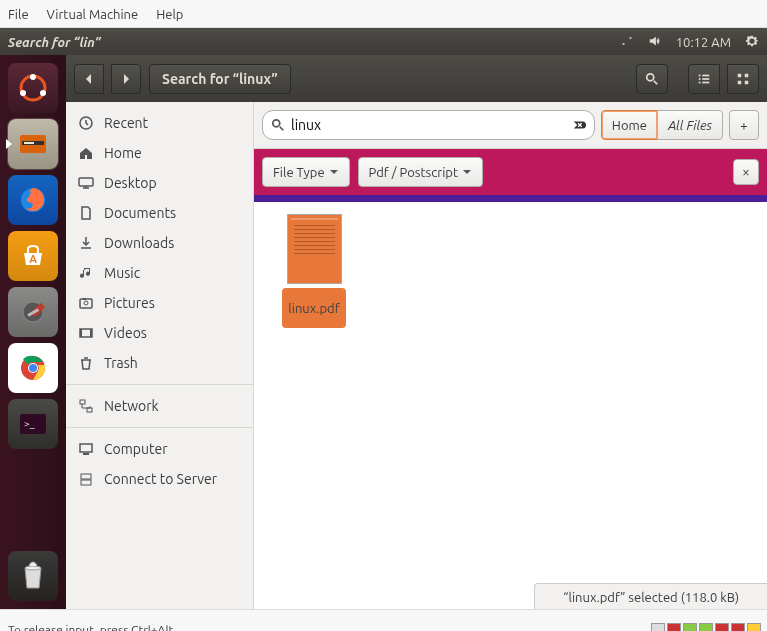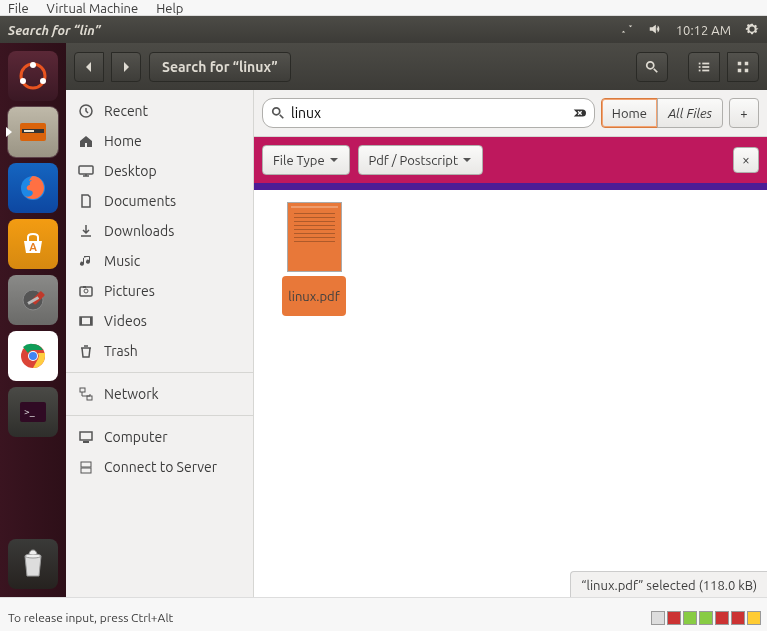--- a/index.html
+++ b/index.html
@@ -1,18 +1,18 @@
 <!DOCTYPE html>
 <html><head>
 <meta charset="utf-8">
 <style>
 * { margin: 0; padding: 0; box-sizing: border-box; font-family: "Ubuntu", "Segoe UI", sans-serif; }
 body { width: 767px; height: 631px; background: #f2f1f0; overflow: hidden; font-size: 14px; color: #3c3c3c; }
 
-.vm-menubar { height: 16px; background: #f7f7f7; border-bottom: 1px solid #ddd; display: flex; align-items: center; padding: 0 8px; font-size: 13px; }
+.vm-menubar { height: 28px; background: #f7f7f7; border-bottom: 1px solid #ddd; display: flex; align-items: center; padding: 0 8px; font-size: 13px; }
 .vm-menubar span { margin-right: 18px; cursor: default; }
 
 .panel { height: 27px; background: linear-gradient(#4c4b46, #3c3b37); color: #dfdbd2; display: flex; align-items: center; padding: 0 8px; font-size: 13px; }
 .panel-title { flex: 1; font-weight: bold; font-style: italic; }
 .panel-icons { display: flex; align-items: center; gap: 14px; }
 .panel-icons svg { width: 14px; height: 14px; fill: #dfdbd2; }
 
 .main { display: flex; height: 554px; }
 
 .launcher { width: 66px; background: linear-gradient(to right,#3a1420,#2d0f18); padding-top: 8px; display: flex; flex-direction: column; align-items: center; gap: 6px; position: relative; }
@@ -55,21 +55,21 @@
 .filter-close{margin-left:auto;width:26px;height:26px;border:1px solid #b0afac;border-radius:4px;background:linear-gradient(#fafaf9,#e9e8e6);display:flex;align-items:center;justify-content:center;font-size:14px;}
 
 .file-area{flex:1;background:#fff;padding:12px;display:flex;align-content:flex-start;flex-wrap:wrap;gap:20px;}
 .file-item{width:96px;display:flex;flex-direction:column;align-items:center;gap:4px;}
 .file-thumb{width:55px;height:70px;background:#e87839;border:1px solid #aaa;position:relative;padding:4px;}
 .file-thumb::before{content:"";position:absolute;top:3px;left:3px;right:3px;height:2px;background:#fff4;}
 .thumb-lines{position:absolute;top:10px;left:6px;right:6px;display:flex;flex-direction:column;gap:3px;}
 .thumb-lines span{height:1px;background:rgba(0,0,0,0.25);}
 .file-label{background:#e87839;color:#404040;font-size:13px;padding:13px 6px;border-radius:4px;}
 
-.statusbar{position:absolute;bottom:0;right:0;height:26px;border:1px solid #ccc;border-bottom:none;border-right:none;background:#f2f1f0;padding:0 10px;display:flex;align-items:center;font-size:13px;border-radius:4px 0 0 0;}
+.statusbar{position:absolute;bottom:0;right:0;height:26px;border:1px solid #ccc;border-bottom:none;border-right:none;background:#f2f1f0;padding:0 28px;display:flex;align-items:center;font-size:13px;border-radius:4px 0 0 0;}
 
 .bottom{height:40px;background:#f7f7f7;border-top:1px solid #ddd;display:flex;align-items:center;padding:0 8px;font-size:12px;position:relative;}
 .bottom-icons{position:absolute;right:6px;display:flex;gap:2px;}
 .bottom-icons span{width:14px;height:14px;border:1px solid #999;background:#ddd;}
 </style>
 </head>
 <body>
 
 <div class="vm-menubar">
   <span>File</span>

